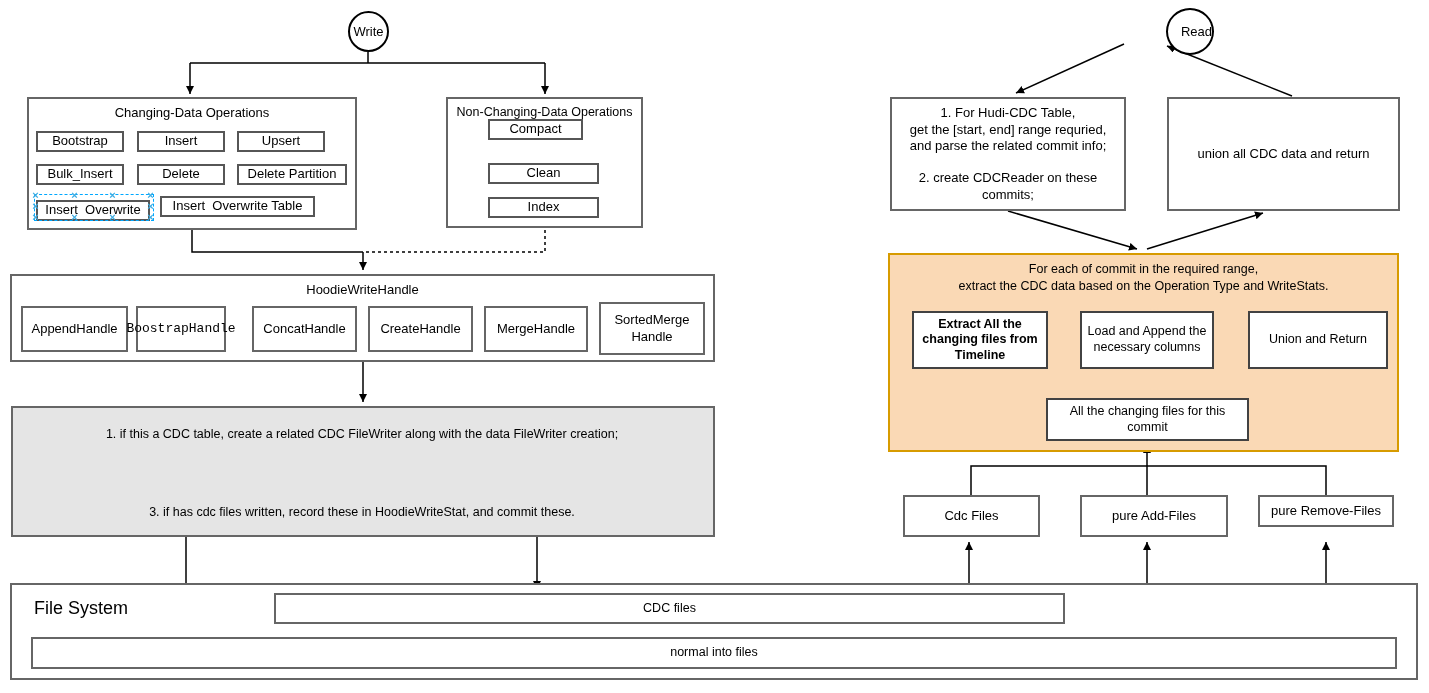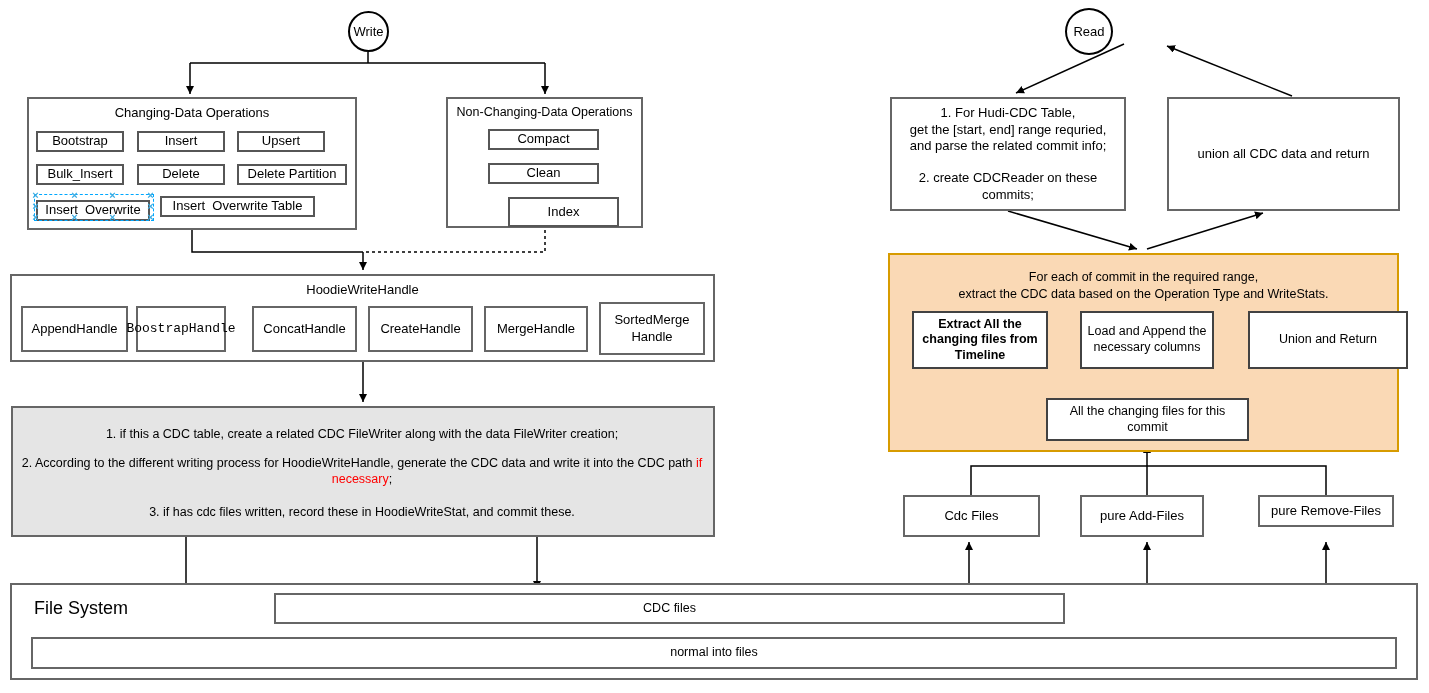--- a/index.html
+++ b/index.html
@@ -106,27 +106,27 @@
   <div class="sel-handle" style="left:146px;top:191px;"></div>
   <div class="sel-handle" style="left:31px;top:202px;"></div>
   <div class="sel-handle" style="left:146px;top:202px;"></div>
   <div class="sel-handle" style="left:31px;top:213px;"></div>
   <div class="sel-handle" style="left:70px;top:213px;"></div>
   <div class="sel-handle" style="left:108px;top:213px;"></div>
   <div class="sel-handle" style="left:146px;top:213px;"></div>
 
   <div class="group" style="left:446px;top:97px;width:197px;height:131px;"></div>
   <div class="title" style="left:446px;top:105px;width:197px;font-size:12.5px;">Non-Changing-Data Operations</div>
-  <div class="node btn" style="left:488px;top:129px;width:111px;height:21px;">
+  <div class="node btn" style="left:488px;top:119px;width:95px;height:21px;">
       <span>Compact</span>
     </div>
   <div class="node btn" style="left:488px;top:163px;width:111px;height:21px;">
       <span>Clean</span>
     </div>
-  <div class="node btn" style="left:488px;top:197px;width:111px;height:30px;margin-left:20px;">
+  <div class="node btn" style="left:488px;top:197px;width:111px;height:21px;">
       <span>Index</span>
     </div>
 
   <div class="group" style="left:10px;top:274px;width:705px;height:88px;"></div>
   <div class="title" style="left:10px;top:282px;width:705px;">HoodieWriteHandle</div>
   <div class="node" style="left:21px;top:306px;width:107px;height:46px;">
       <span>AppendHandle</span>
     </div>
   <div class="node" style="left:136px;top:306px;width:90px;height:46px;font-family:Liberation Mono, monospace;">
       <span>BoostrapHandle</span>
@@ -140,68 +140,67 @@
   <div class="node" style="left:484px;top:306px;width:104px;height:46px;">
       <span>MergeHandle</span>
     </div>
   <div class="node" style="left:599px;top:302px;width:106px;height:53px;">
       <span class="pre">SortedMerge
 Handle</span>
     </div>
 
   <div class="steps">
     <p style="top:18px;">1. if this a CDC table, create a related CDC FileWriter along with the data FileWriter creation;</p>
-    <p style="top:47px;"><span>2. According to the different writing process for HoodieWriteHandle, generate the CDC data and write it into the CDC path </span><span class="red">if necessary</span><span>;</span></p>
     <p style="top:96px;">3. if has cdc files written, record these in HoodieWriteStat, and commit these.</p>
   </div>
 
   <div class="group" style="left:10px;top:583px;width:1408px;height:97px;"></div>
   <div class="fs-label" style="left:34px;top:598px;">File System</div>
   <div class="node fsbox" style="left:274px;top:593px;width:791px;height:31px;">
       <span>CDC files</span>
     </div>
   <div class="node fsbox" style="left:31px;top:637px;width:1366px;height:32px;">
       <span>normal into files</span>
     </div>
 
-  <div class="circle" style="left:1065px;top:8px;width:48px;height:47px;">
+  <div class="circle" style="left:1166px;top:8px;width:48px;height:47px;justify-content:flex-end;">
     <span>Read</span>
   </div>
 
   <div class="node" style="left:890px;top:97px;width:236px;height:114px;">
     <span class="pre">1. For Hudi-CDC Table,
 get the [start, end] range requried,
 and parse the related commit info;
 
 2. create CDCReader on these
 commits;</span>
   </div>
   <div class="node" style="left:1167px;top:97px;width:233px;height:114px;">
     <span>union all CDC data and return</span>
   </div>
 
   <div class="group orange" style="left:888px;top:253px;width:511px;height:199px;"></div>
-  <div class="title pre" style="left:888px;top:261px;width:511px;font-size:12.5px;line-height:1.35;margin-top:8px;">For each of commit in the required range,
+  <div class="title pre" style="left:888px;top:261px;width:511px;font-size:12.5px;line-height:1.35;">For each of commit in the required range,
 extract the CDC data based on the Operation Type and WriteStats.</div>
   <div class="node inner" style="left:912px;top:311px;width:136px;height:58px;font-weight:bold;">
       <span>Extract All the changing files from Timeline</span>
     </div>
   <div class="node inner" style="left:1080px;top:311px;width:134px;height:58px;">
       <span>Load and Append the necessary columns</span>
     </div>
-  <div class="node inner" style="left:1248px;top:311px;width:160px;height:58px;">
+  <div class="node inner" style="left:1248px;top:311px;width:140px;height:58px;">
       <span>Union and Return</span>
     </div>
   <div class="node inner" style="left:1046px;top:398px;width:203px;height:43px;">
       <span>All the changing files for this commit</span>
     </div>
 
   <div class="node" style="left:903px;top:495px;width:137px;height:42px;">
       <span>Cdc Files</span>
     </div>
-  <div class="node" style="left:1080px;top:495px;width:124px;height:42px;">
+  <div class="node" style="left:1080px;top:495px;width:148px;height:42px;">
       <span>pure Add-Files</span>
     </div>
   <div class="node" style="left:1258px;top:495px;width:136px;height:32px;">
       <span>pure Remove-Files</span>
     </div>
 
 </div>
 
 </body></html>

